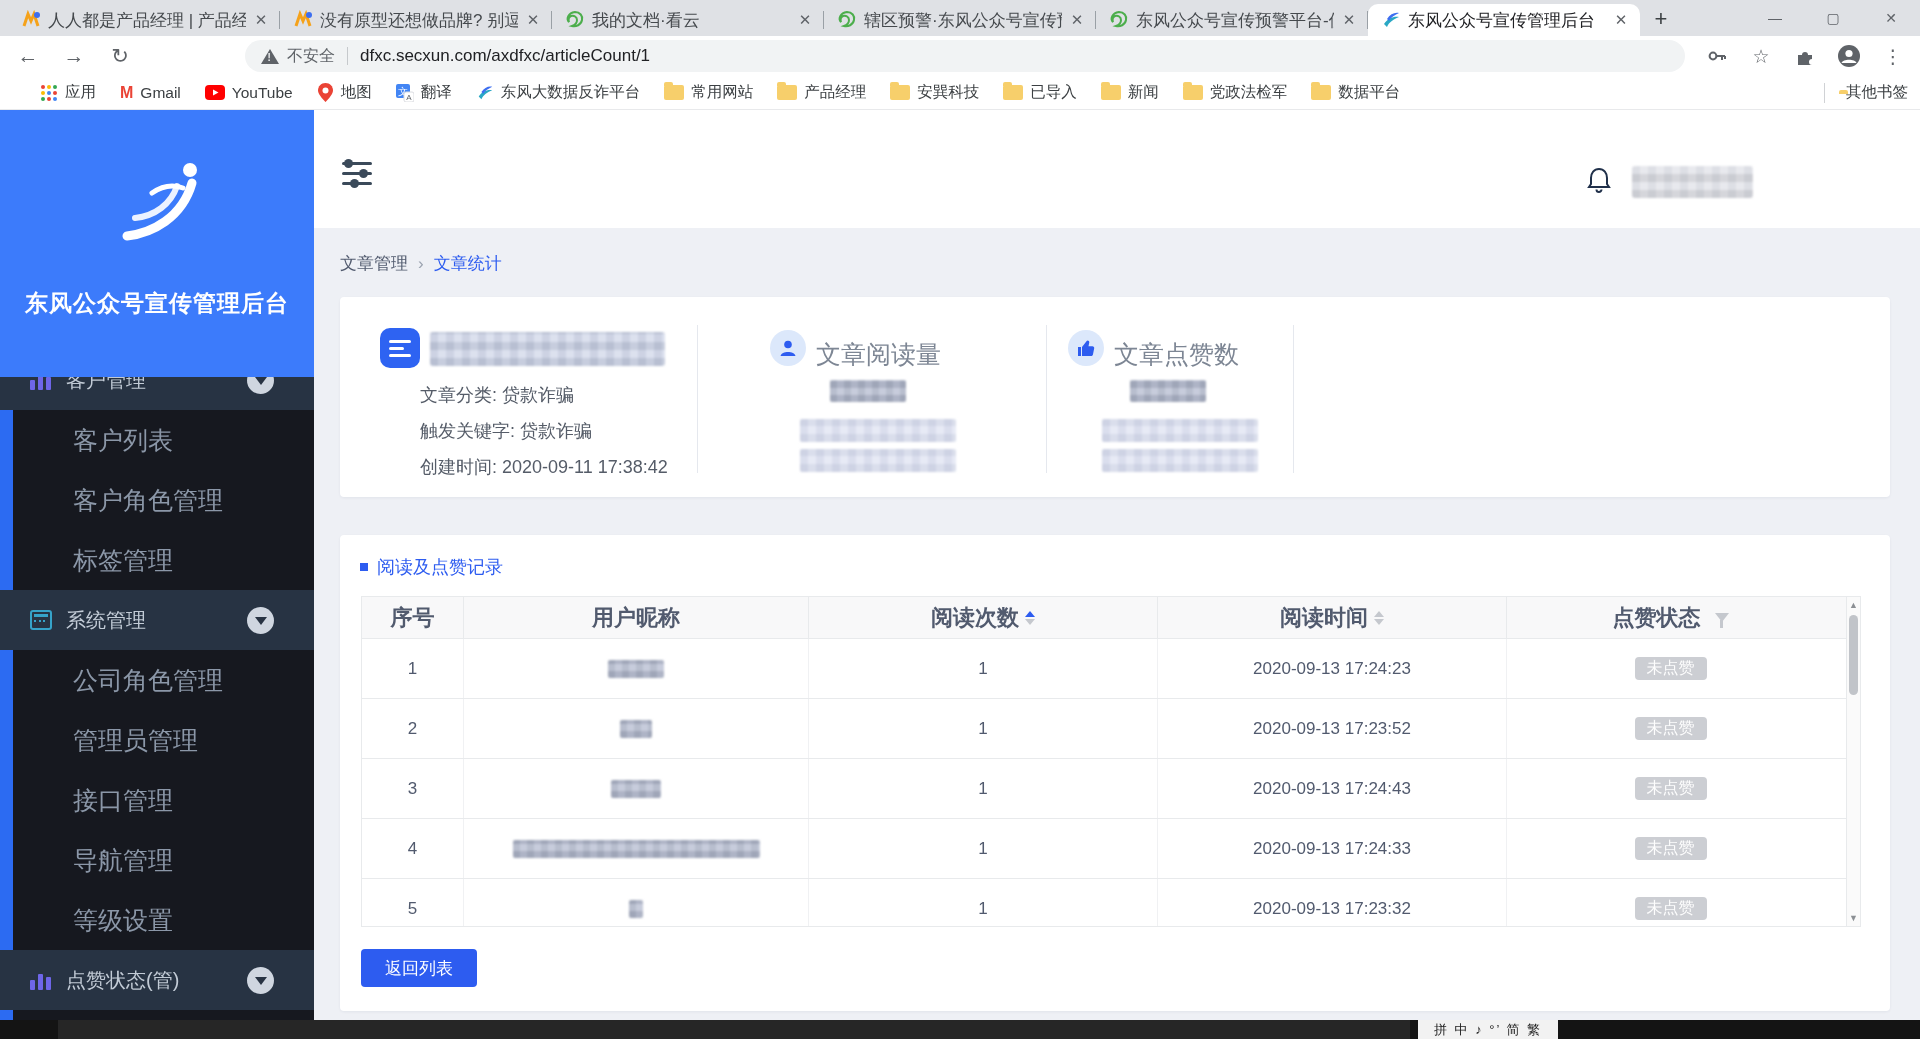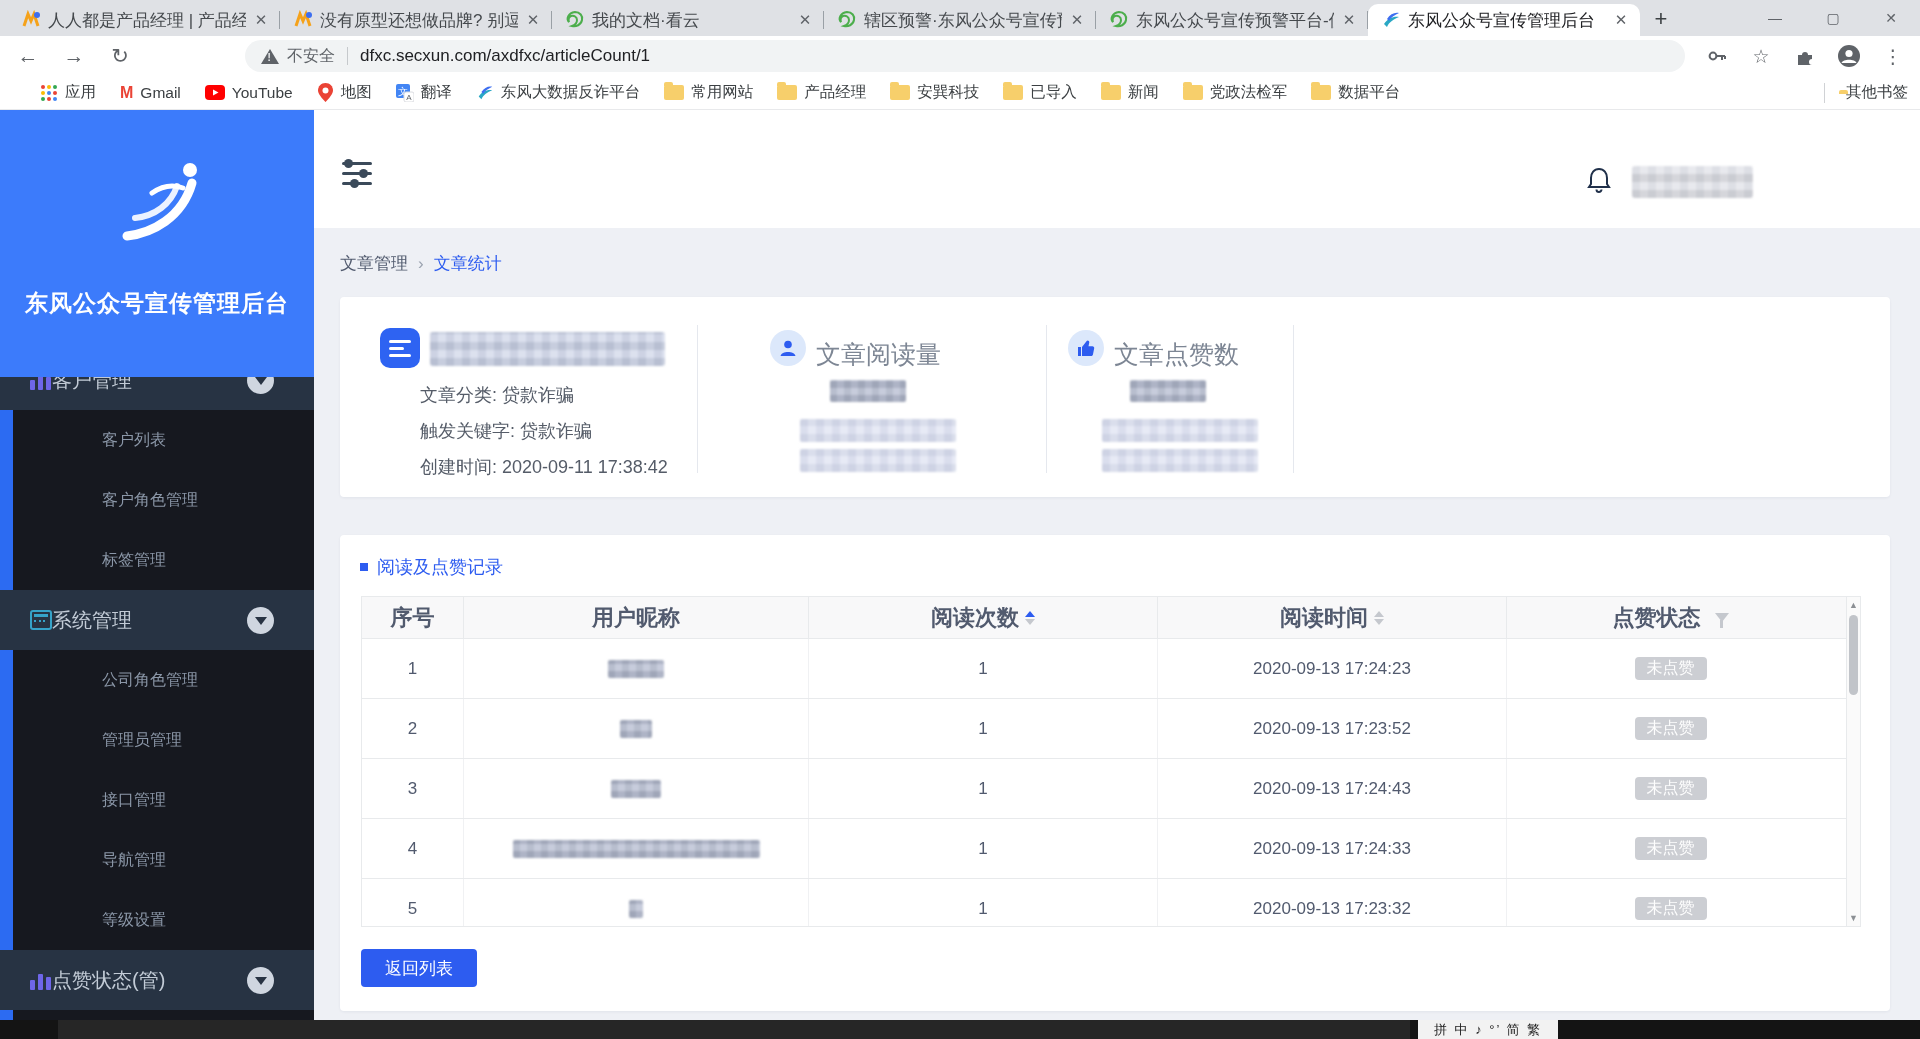--- a/index.html
+++ b/index.html
@@ -40,24 +40,24 @@
   .folder::before{content:"";position:absolute;left:0;top:-3px;width:9px;height:4px;background:#f7cf6b;border-radius:2px 2px 0 0;}
 
   
   .sidebar{position:absolute;left:0;top:110px;width:314px;height:910px;background:#16181f;}
   .logo-block{position:absolute;left:0;top:0;width:314px;height:267px;background:#3c7bfb;z-index:3;display:flex;flex-direction:column;align-items:center;}
   .logo-art{margin-top:38px;}
   .logo-title{margin-top:28px;color:#fff;font-size:23px;font-weight:bold;letter-spacing:1px;}
   .menu{position:absolute;left:0;top:240px;width:314px;}
   .mi-parent{height:60px;background:#273343;display:flex;align-items:center;position:relative;z-index:1;}
   .mi-parent .p-ic{margin-left:30px;width:22px;display:flex;}
-  .mi-parent .p-label{color:#c2cbd6;font-size:20px;}
+  .mi-parent .p-label{margin-left:14px;color:#c2cbd6;font-size:20px;}
   .mi-chev{position:absolute;right:40px;width:27px;height:27px;border-radius:50%;background:#cfd6e0;display:flex;align-items:center;justify-content:center;}
   .mi-chev::after{content:"";width:0;height:0;border-left:6px solid transparent;border-right:6px solid transparent;border-top:8px solid #273343;margin-top:2px;}
-  .mi-sub{height:60px;background:#16181f;border-left:13px solid #2c6bf2;display:flex;align-items:center;color:#8b97a8;font-size:16px;padding-left:89px;}
+  .mi-sub{height:60px;background:#16181f;border-left:13px solid #2c6bf2;display:flex;align-items:center;color:#8b97a8;font-size:25px;padding-left:60px;}
   .bars-ic{display:flex;align-items:flex-end;gap:3px;height:20px;}
   .bars-ic i{display:block;width:5px;background:#6e66e8;border-radius:1px;}
   .cal-ic{width:22px;height:20px;border:2.5px solid #36a3c9;border-radius:3px;position:relative;}
   .cal-ic::before{content:"";position:absolute;left:2px;top:2px;right:2px;height:3px;background:#36a3c9;}
   .cal-ic::after{content:"";position:absolute;left:2px;top:8px;width:11px;height:6px;border-top:2px dotted #36a3c9;border-bottom:2px dotted #36a3c9;}
 
   
   .appheader{position:absolute;left:314px;top:110px;width:1606px;height:118px;background:#fff;}
   .sliders{position:absolute;left:28px;top:52px;width:30px;height:28px;}
   .sliders .sl{position:relative;height:3px;background:#3b4a5a;border-radius:2px;margin-bottom:7px;}

